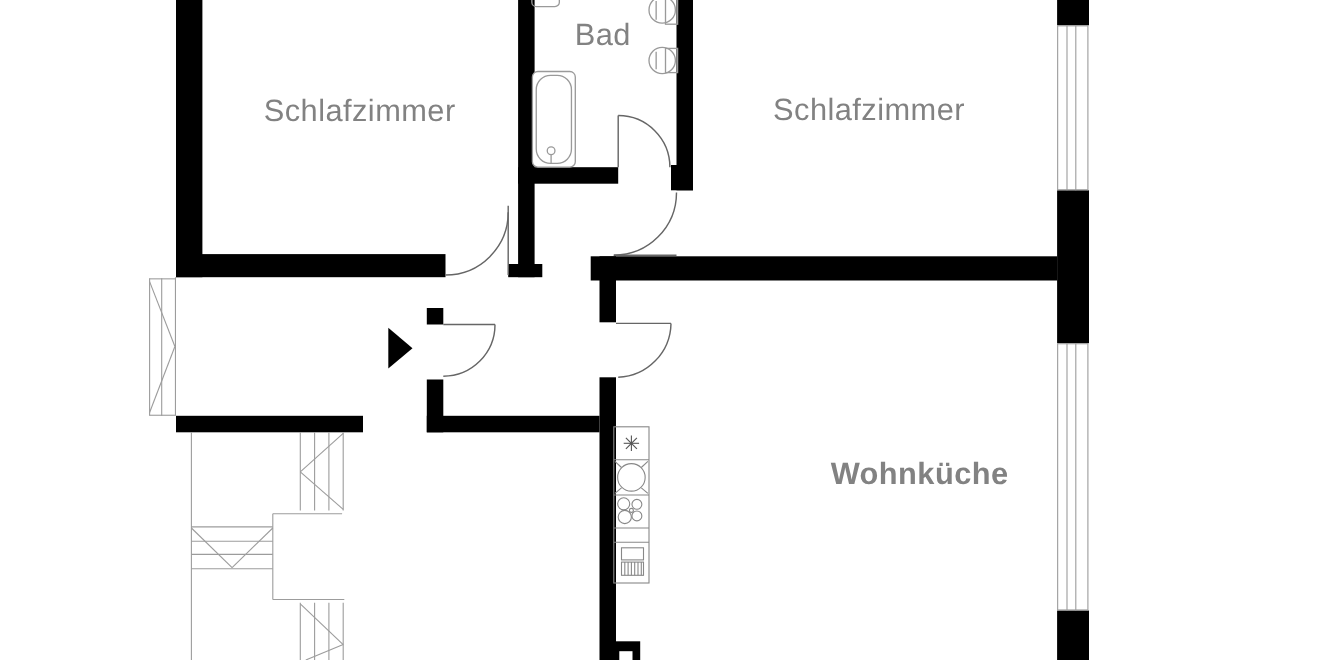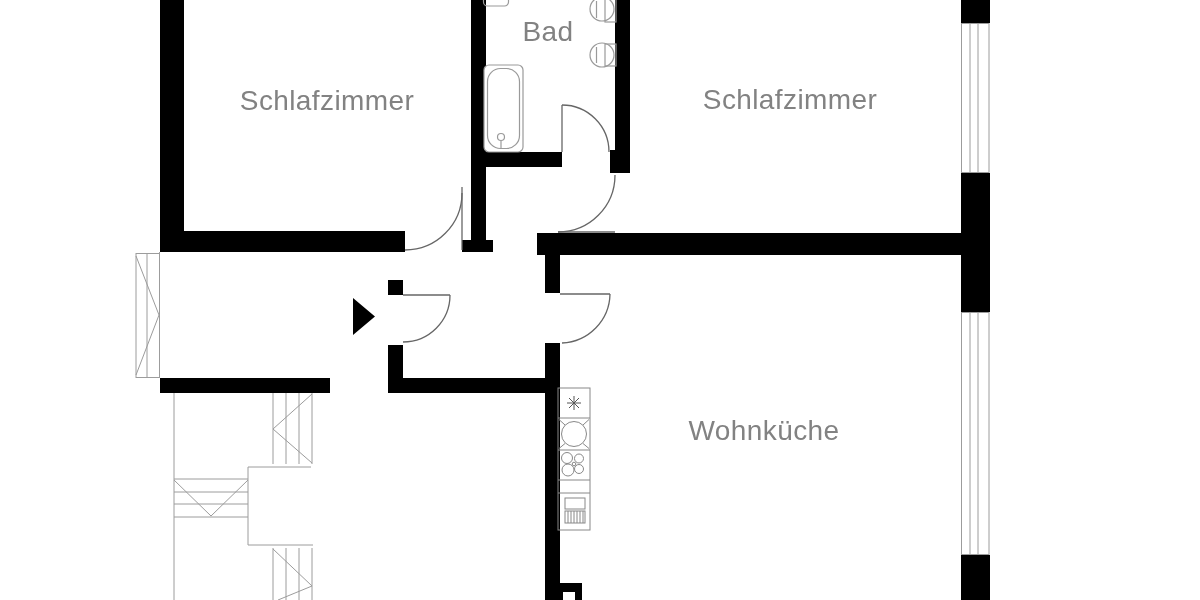--- a/index.html
+++ b/index.html
@@ -211,14 +211,14 @@
       </g>
     </g>
   </svg>
 
   <div class="room-label" style="left:327px; top:101px;">Schlafzimmer</div>
 
   <div class="room-label" style="left:548px; top:32px;">Bad</div>
 
   <div class="room-label" style="left:790px; top:100px;">Schlafzimmer</div>
 
-  <div class="room-label" style="left:764px; top:431px;">Wohnküche</div>
+  <div class="room-label" style="left:836px; top:431px;font-weight:bold;">Wohnküche</div>
 </div>
 
 </body></html>

